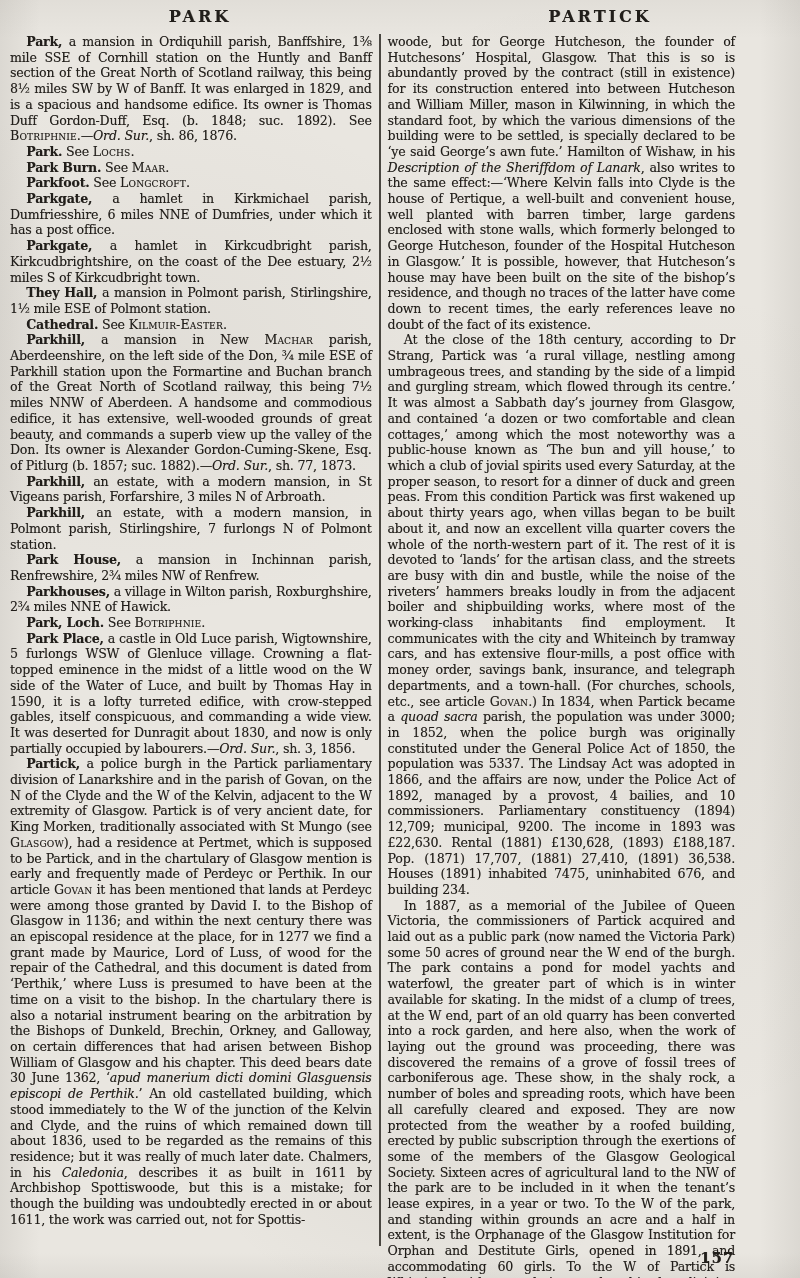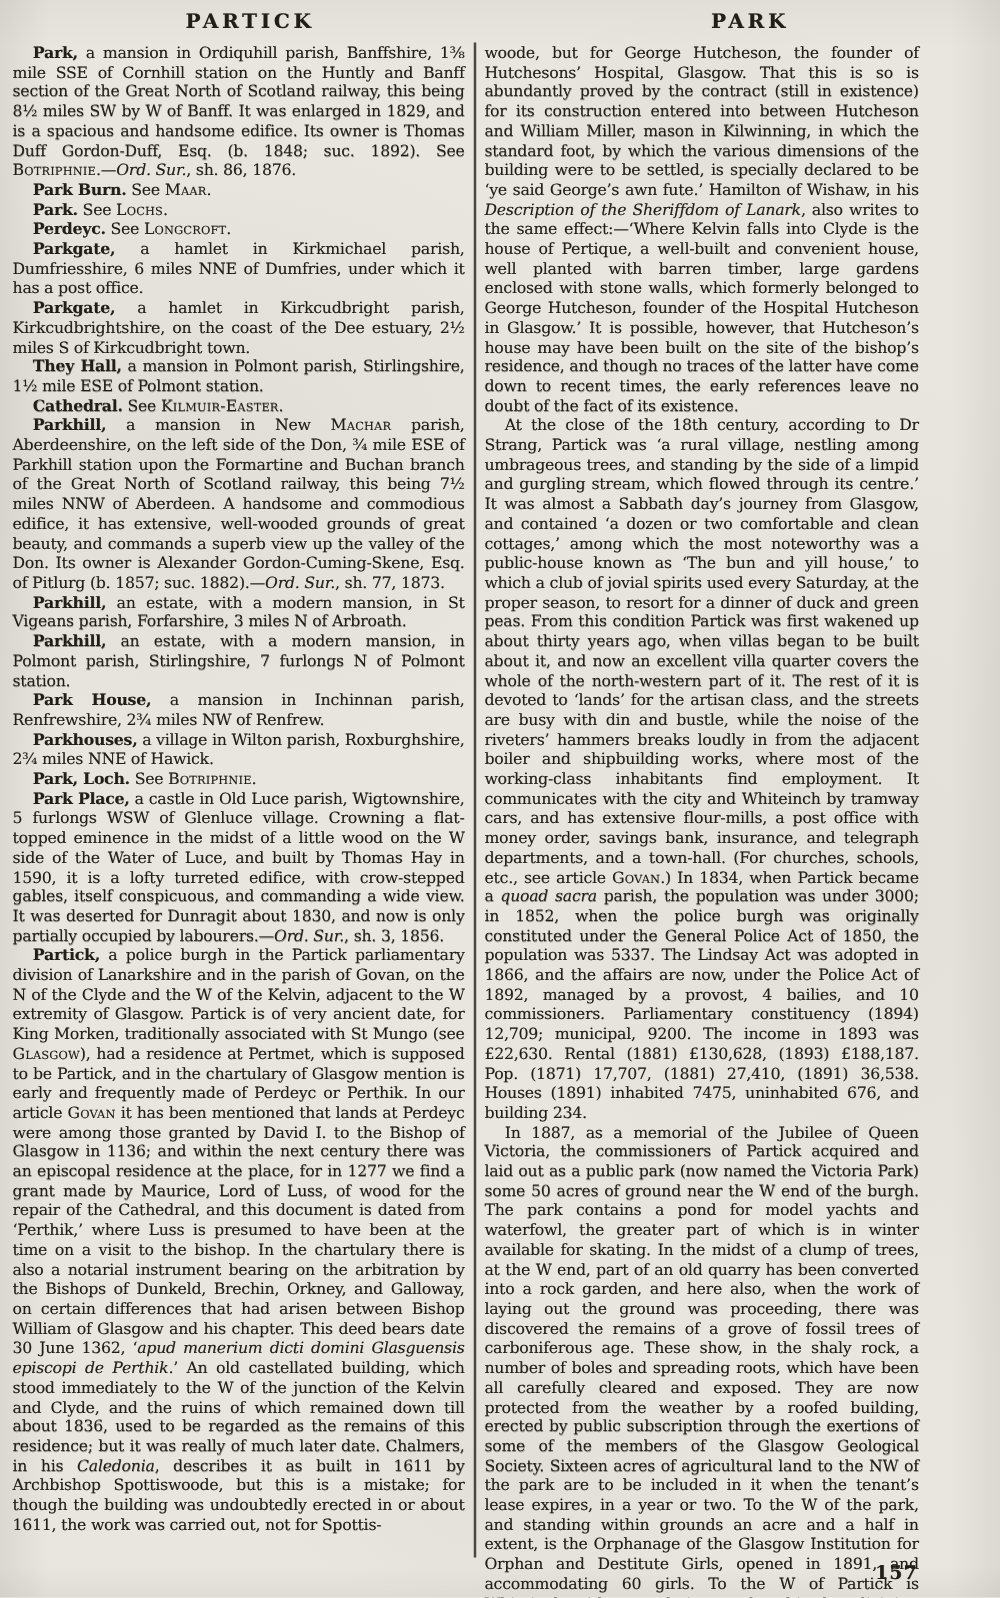--- a/index.html
+++ b/index.html
@@ -74,30 +74,30 @@
     letter-spacing: 1px;
     text-shadow: 0.3px 0.3px 0 rgba(40,36,32,0.5);
   }
 </style>
 </head>
 <body>
 
 <div class="page">
 
   <header class="running-heads">
+    <div class="col-header">PARK</div>
     <div class="col-header">PARTICK</div>
-    <div class="col-header">PARK</div>
   </header>
 
   <div class="columns">
     <section class="column left">
         <p class="entry"><span class="run-b">Park,</span><span class="run-r"> a mansion in Ordiquhill parish, Banffshire, 1⅜ mile SSE of Cornhill station on the Huntly and Banff section of the Great North of Scotland railway, this being 8½ miles SW by W of Banff.  It was enlarged in 1829, and is a spacious and handsome edifice.  Its owner is Thomas Duff Gordon-Duff, Esq. (b. 1848; suc. 1892).  See </span><span class="run-sc">Botriphnie</span><span class="run-r">.—</span><span class="run-i">Ord. Sur.</span><span class="run-r">, sh. 86, 1876.</span></p>
+        <p class="entry"><span class="run-b">Park.</span><span class="run-r">  See </span><span class="run-sc">Lochs</span><span class="run-r">.</span></p>
         <p class="entry"><span class="run-b">Park Burn.</span><span class="run-r">  See </span><span class="run-sc">Maar</span><span class="run-r">.</span></p>
-        <p class="entry"><span class="run-b">Park.</span><span class="run-r">  See </span><span class="run-sc">Lochs</span><span class="run-r">.</span></p>
-        <p class="entry"><span class="run-b">Perdeyc.</span><span class="run-r">  See </span><span class="run-sc">Longcroft</span><span class="run-r">.</span></p>
+        <p class="entry"><span class="run-b">Parkfoot.</span><span class="run-r">  See </span><span class="run-sc">Longcroft</span><span class="run-r">.</span></p>
         <p class="entry"><span class="run-b">Parkgate,</span><span class="run-r"> a hamlet in Kirkmichael parish, Dumfriesshire, 6 miles NNE of Dumfries, under which it has a post office.</span></p>
         <p class="entry"><span class="run-b">Parkgate,</span><span class="run-r"> a hamlet in Kirkcudbright parish, Kirkcudbrightshire, on the coast of the Dee estuary, 2½ miles S of Kirkcudbright town.</span></p>
         <p class="entry"><span class="run-b">They Hall,</span><span class="run-r"> a mansion in Polmont parish, Stirlingshire, 1½ mile ESE of Polmont station.</span></p>
         <p class="entry"><span class="run-b">Cathedral.</span><span class="run-r">  See </span><span class="run-sc">Kilmuir-Easter</span><span class="run-r">.</span></p>
         <p class="entry"><span class="run-b">Parkhill,</span><span class="run-r"> a mansion in New </span><span class="run-sc">Machar</span><span class="run-r"> parish, Aberdeenshire, on the left side of the Don, ¾ mile ESE of Parkhill station upon the Formartine and Buchan branch of the Great North of Scotland railway, this being 7½ miles NNW of Aberdeen.  A handsome and commodious edifice, it has extensive, well-wooded grounds of great beauty, and commands a superb view up the valley of the Don.  Its owner is Alexander Gordon-Cuming-Skene, Esq. of Pitlurg (b. 1857; suc. 1882).—</span><span class="run-i">Ord. Sur.</span><span class="run-r">, sh. 77, 1873.</span></p>
         <p class="entry"><span class="run-b">Parkhill,</span><span class="run-r"> an estate, with a modern mansion, in St Vigeans parish, Forfarshire, 3 miles N of Arbroath.</span></p>
         <p class="entry"><span class="run-b">Parkhill,</span><span class="run-r"> an estate, with a modern mansion, in Polmont parish, Stirlingshire, 7 furlongs N of Polmont station.</span></p>
         <p class="entry"><span class="run-b">Park House,</span><span class="run-r"> a mansion in Inchinnan parish, Renfrewshire, 2¾ miles NW of Renfrew.</span></p>
         <p class="entry"><span class="run-b">Parkhouses,</span><span class="run-r"> a village in Wilton parish, Roxburghshire, 2¾ miles NNE of Hawick.</span></p>
         <p class="entry"><span class="run-b">Park, Loch.</span><span class="run-r">  See </span><span class="run-sc">Botriphnie</span><span class="run-r">.</span></p>

